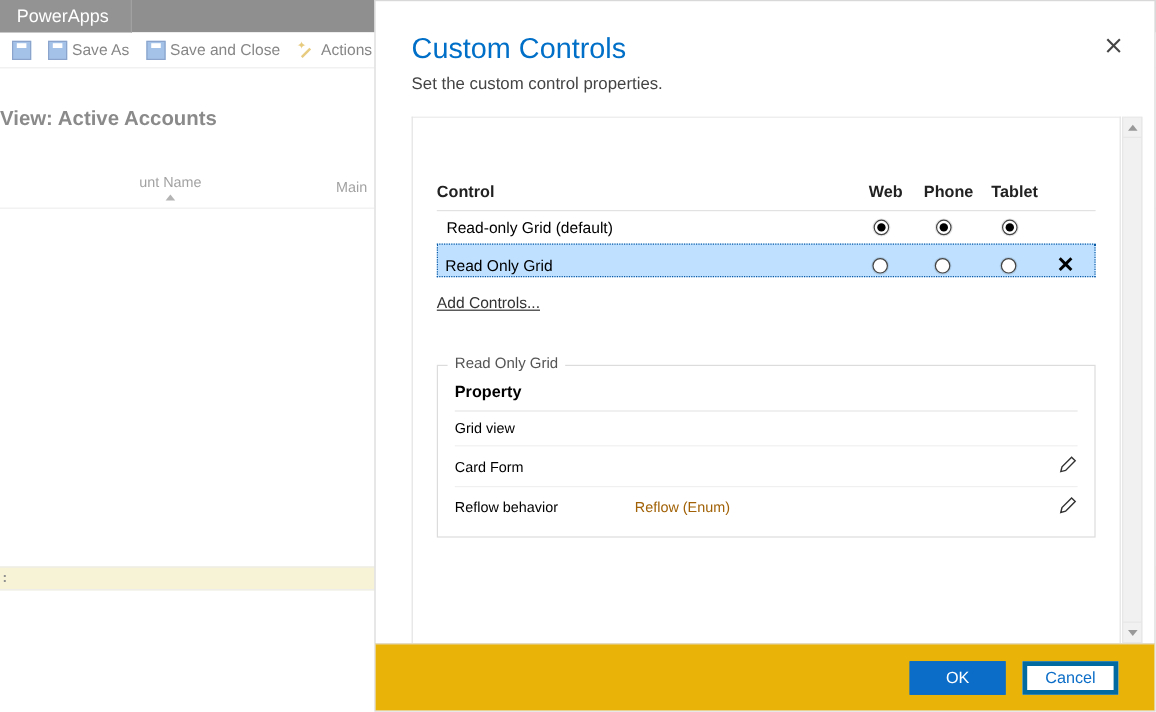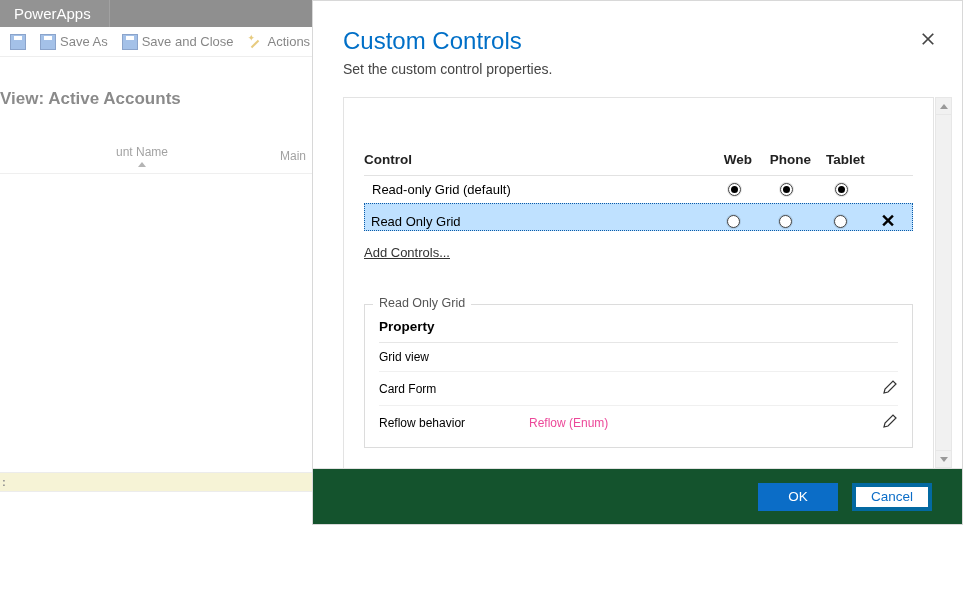--- a/index.html
+++ b/index.html
@@ -46,21 +46,21 @@
     border-top:1px solid #ddd;border-bottom:1px solid #ddd;
   }
 
   
   .dimmer {
     position:absolute; inset:0; background:rgba(255,255,255,0.45);
   }
 
   
   .modal {
-    position:absolute; left:312px; top:0; right:0; height:525px; background:#fff;
+    position:absolute; left:312px; top:0; right:0; height:593px; background:#fff;
     border:1px solid #d8d8d8; display:flex; flex-direction:column;
   }
   .modal-head {
     padding:26px 30px 20px 30px; position:relative;
   }
   .modal-title { color:#006fc7; font-size:24px; font-weight:400; margin:0 0 6px 0; }
   .modal-sub { font-size:14px; color:#444; }
   .modal-close {
     position:absolute; right:24px; top:30px; font-size:19px; color:#444; cursor:pointer;
     width:20px; height:20px; text-align:center; line-height:18px;
@@ -112,27 +112,27 @@
     margin-top:44px; border:1px solid #dcdcdc; padding:14px 14px 8px 14px; position:relative;
   }
   .props-box .legend {
     position:absolute; top:-9px; left:8px; background:#fff; padding:0 6px; font-size:12.5px; color:#555;
   }
   .props-head { display:grid; grid-template-columns:150px 1fr 30px; font-weight:600; font-size:13.5px;
     padding-bottom:8px; border-bottom:1px solid #e6e6e6;}
   .props-row { display:grid; grid-template-columns:150px 1fr 30px; font-size:12px;
     padding:7px 0; border-bottom:1px solid #f0f0f0; align-items:center;}
   .props-row:last-child{border-bottom:none;}
-  .val-muted{ color:#ec4899; }
+  .val-muted{ color:#a16207; }
   .pencil { cursor:pointer; text-align:right; }
   .pencil svg { width:16px; height:16px; }
 
   
   .modal-footer {
-    height:56px; border-top:1px solid #e2e2e2; background:#14532d; display:flex;
+    height:56px; border-top:1px solid #e2e2e2; background:#eab308; display:flex;
     align-items:center; justify-content:flex-end; padding-right:30px; gap:14px;
   }
   .btn { min-width:80px; height:28px; font-size:13.5px; cursor:pointer; display:flex;align-items:center;justify-content:center;}
   .btn-primary { background:#0b6dc7; color:#fff; border:1px solid #0b6dc7; }
   .btn-secondary { background:#fff; color:#0b6dc7; border:4px solid #0369a1; }
 </style>
 </head>
 <body>
 
 <div class="backdrop-page">

